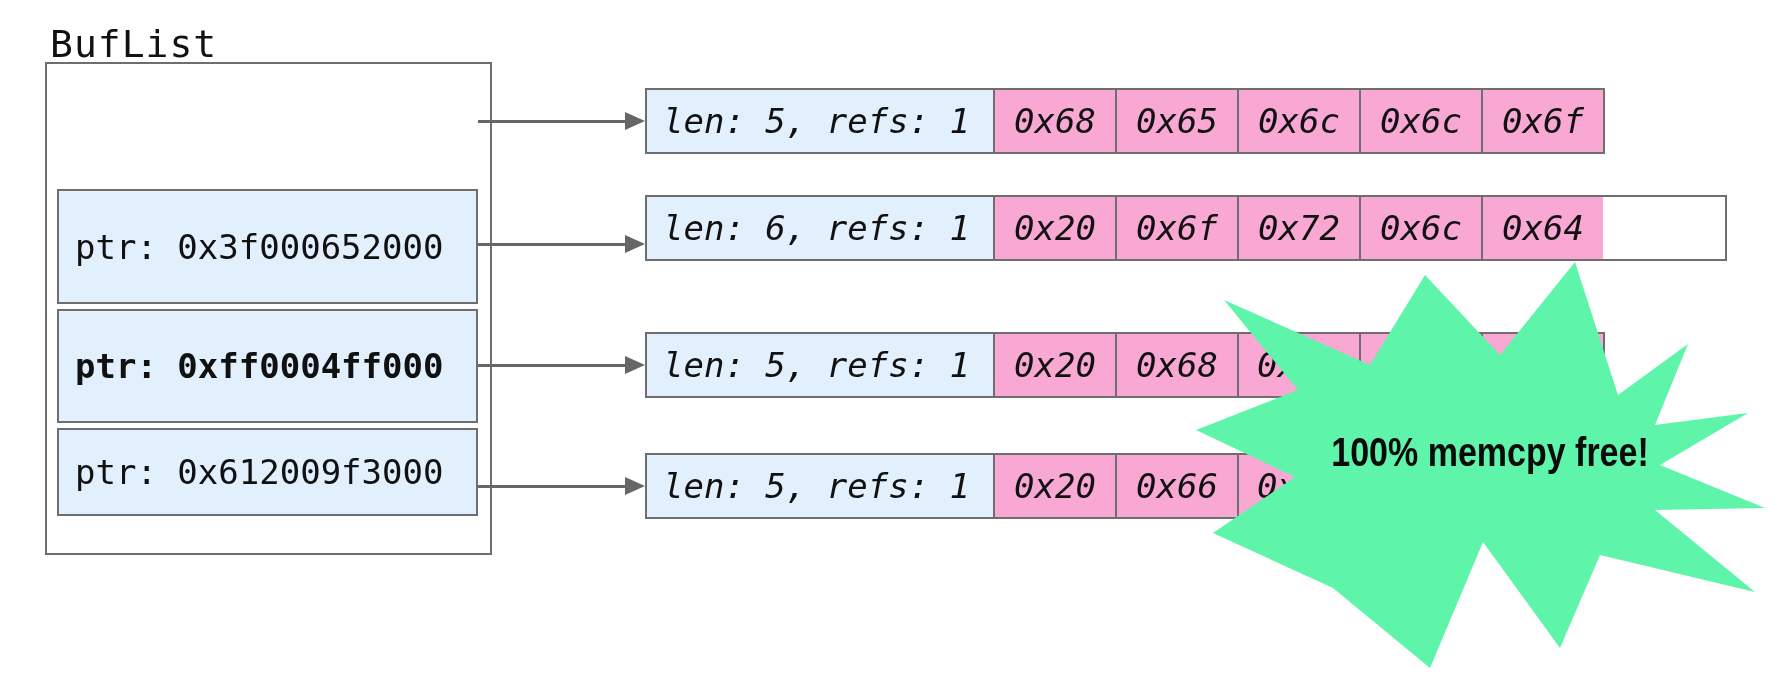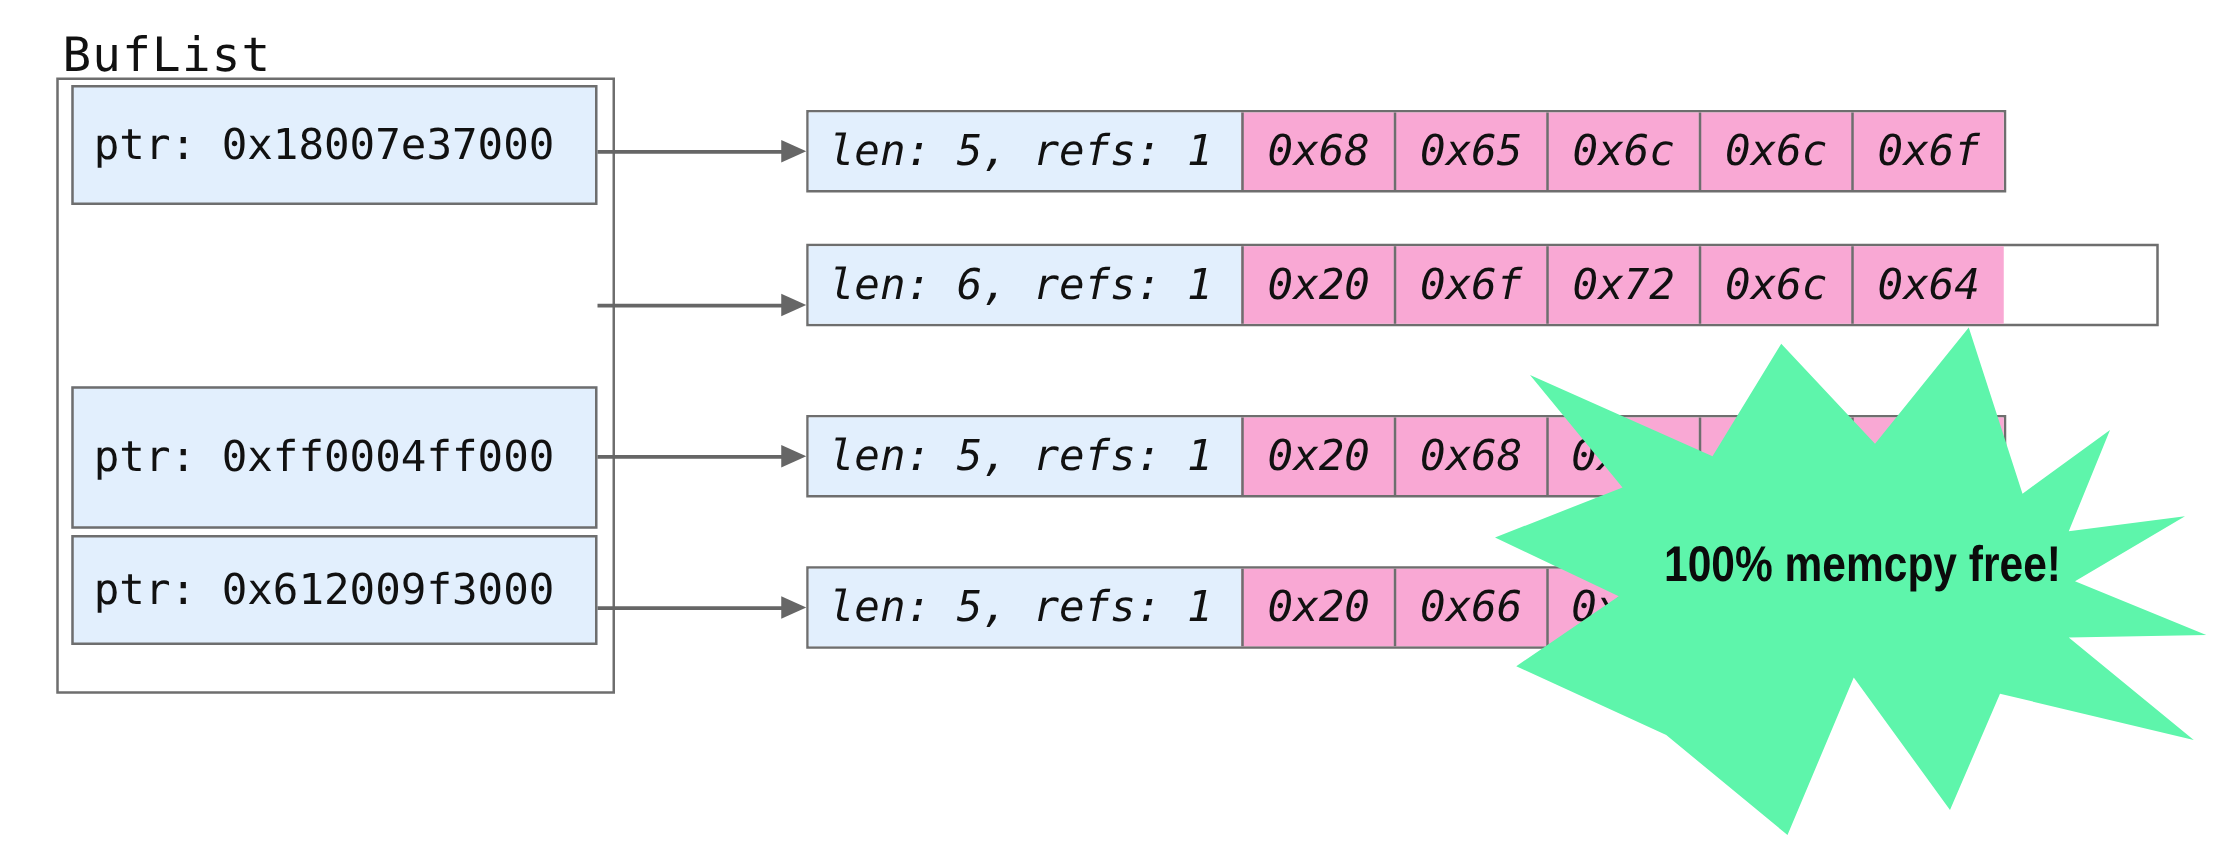--- a/index.html
+++ b/index.html
@@ -5,21 +5,21 @@
   html,body{margin:0;padding:0;background:#ffffff;}
   .canvas{position:relative;width:1784px;height:678px;background:#ffffff;overflow:hidden;
           font-family:"DejaVu Sans Mono", monospace;color:#111;}
   .abs{position:absolute;}
   .title{left:50px;top:22px;font-size:38px;letter-spacing:1px;}
   .container{left:45px;top:62px;width:443px;height:489px;border:2px solid #6e6e6e;background:#fff;}
   .ptr{left:57px;width:421px;background:#e2effd;border:2px solid #6e6e6e;box-sizing:border-box;
        font-size:34px;display:flex;align-items:center;padding-left:16px;}
   .ptr1{top:68px;height:96px;}
   .ptr2{top:189px;height:115px;}
-  .ptr3{top:309px;height:114px;}
+  .ptr3{top:309px;height:114px;font-weight:bold;}
   .ptr4{top:428px;height:88px;}
   .arrow{left:478px;width:167px;height:18px;}
   .arrow .shaft{position:absolute;left:0;top:7.5px;width:150px;height:3px;background:#666666;}
   .arrow .head{position:absolute;right:0;top:0;width:0;height:0;
                border-left:20px solid #666666;border-top:9px solid transparent;border-bottom:9px solid transparent;}
   .a1{top:112px;} .a2{top:235px;} .a3{top:356px;} .a4{top:477px;}
   .row{left:645px;height:66px;display:flex;border:2px solid #6e6e6e;box-sizing:border-box;background:#fff;font-style:italic;}
   .r1{top:88px;width:960px;} .r2{top:195px;width:1082px;} .r3{top:332px;width:960px;} .r4{top:453px;width:960px;}
   .hdr{width:346px;flex:0 0 346px;background:#e2effd;font-size:34px;display:flex;align-items:center;
        padding-left:16px;box-sizing:border-box;}
@@ -33,22 +33,22 @@
 </style>
 </head>
 <body>
 
 <div class="canvas">
 
   <div class="abs title">BufList</div>
 
   <div class="abs container"></div>
 
-  <div class="abs ptr ptr1">
-    <span>ptr: 0x18007e37000</span>
+  <div class="abs ptr ptr2">
+    <span>ptr: 0x3f000652000</span>
   </div>
   <div class="abs ptr ptr3">
     <span>ptr: 0xff0004ff000</span>
   </div>
   <div class="abs ptr ptr4">
     <span>ptr: 0x612009f3000</span>
   </div>
 
   <div class="abs arrow a1">
       <span class="shaft"></span>

